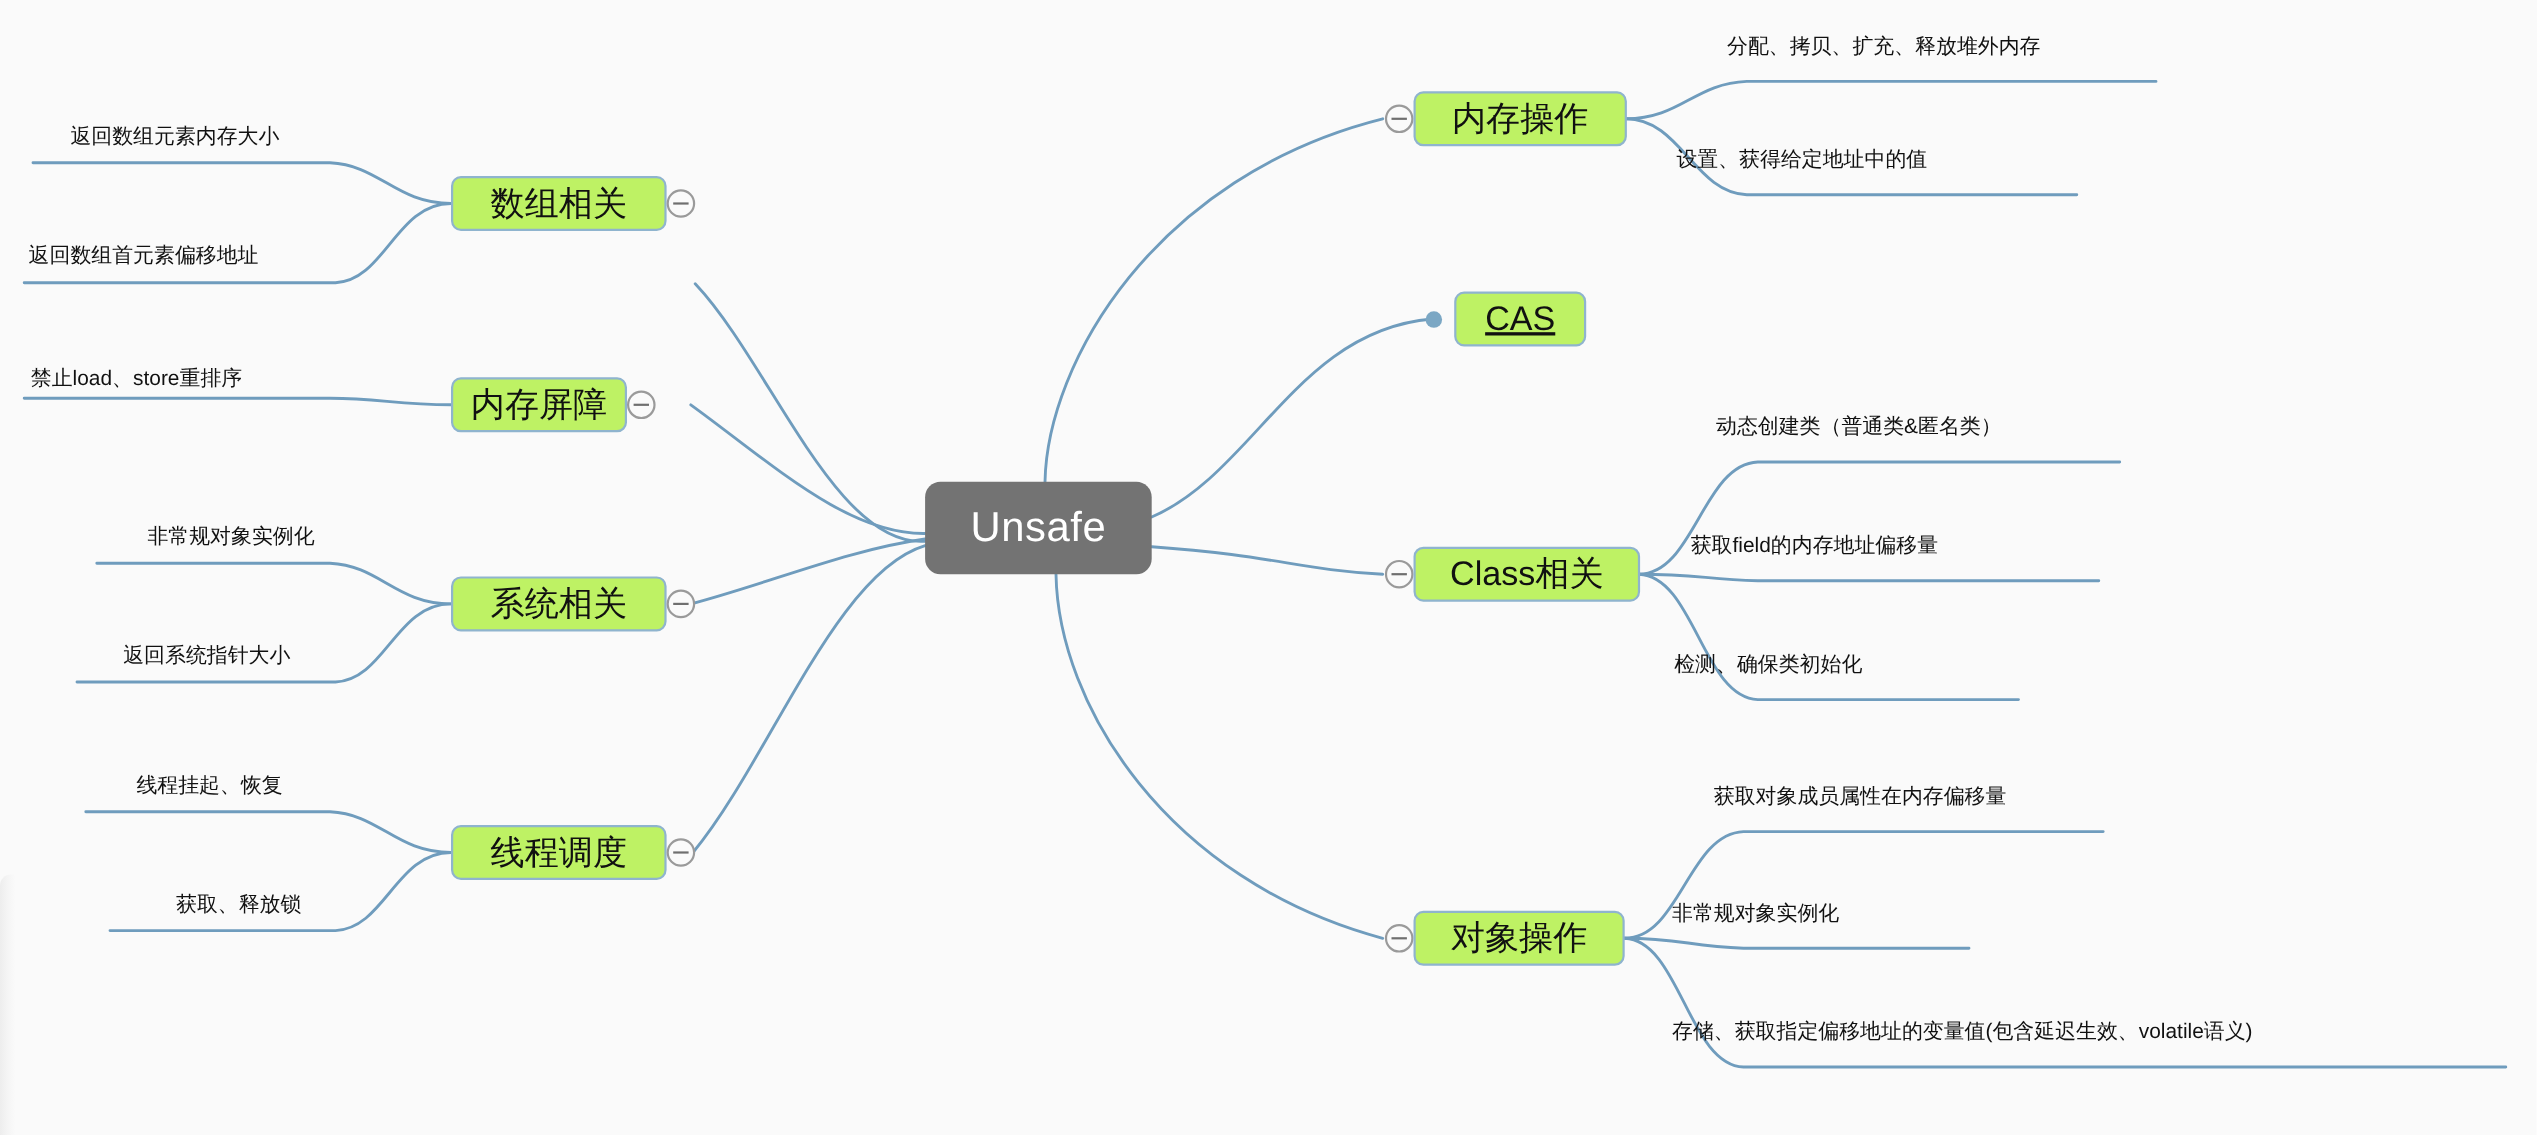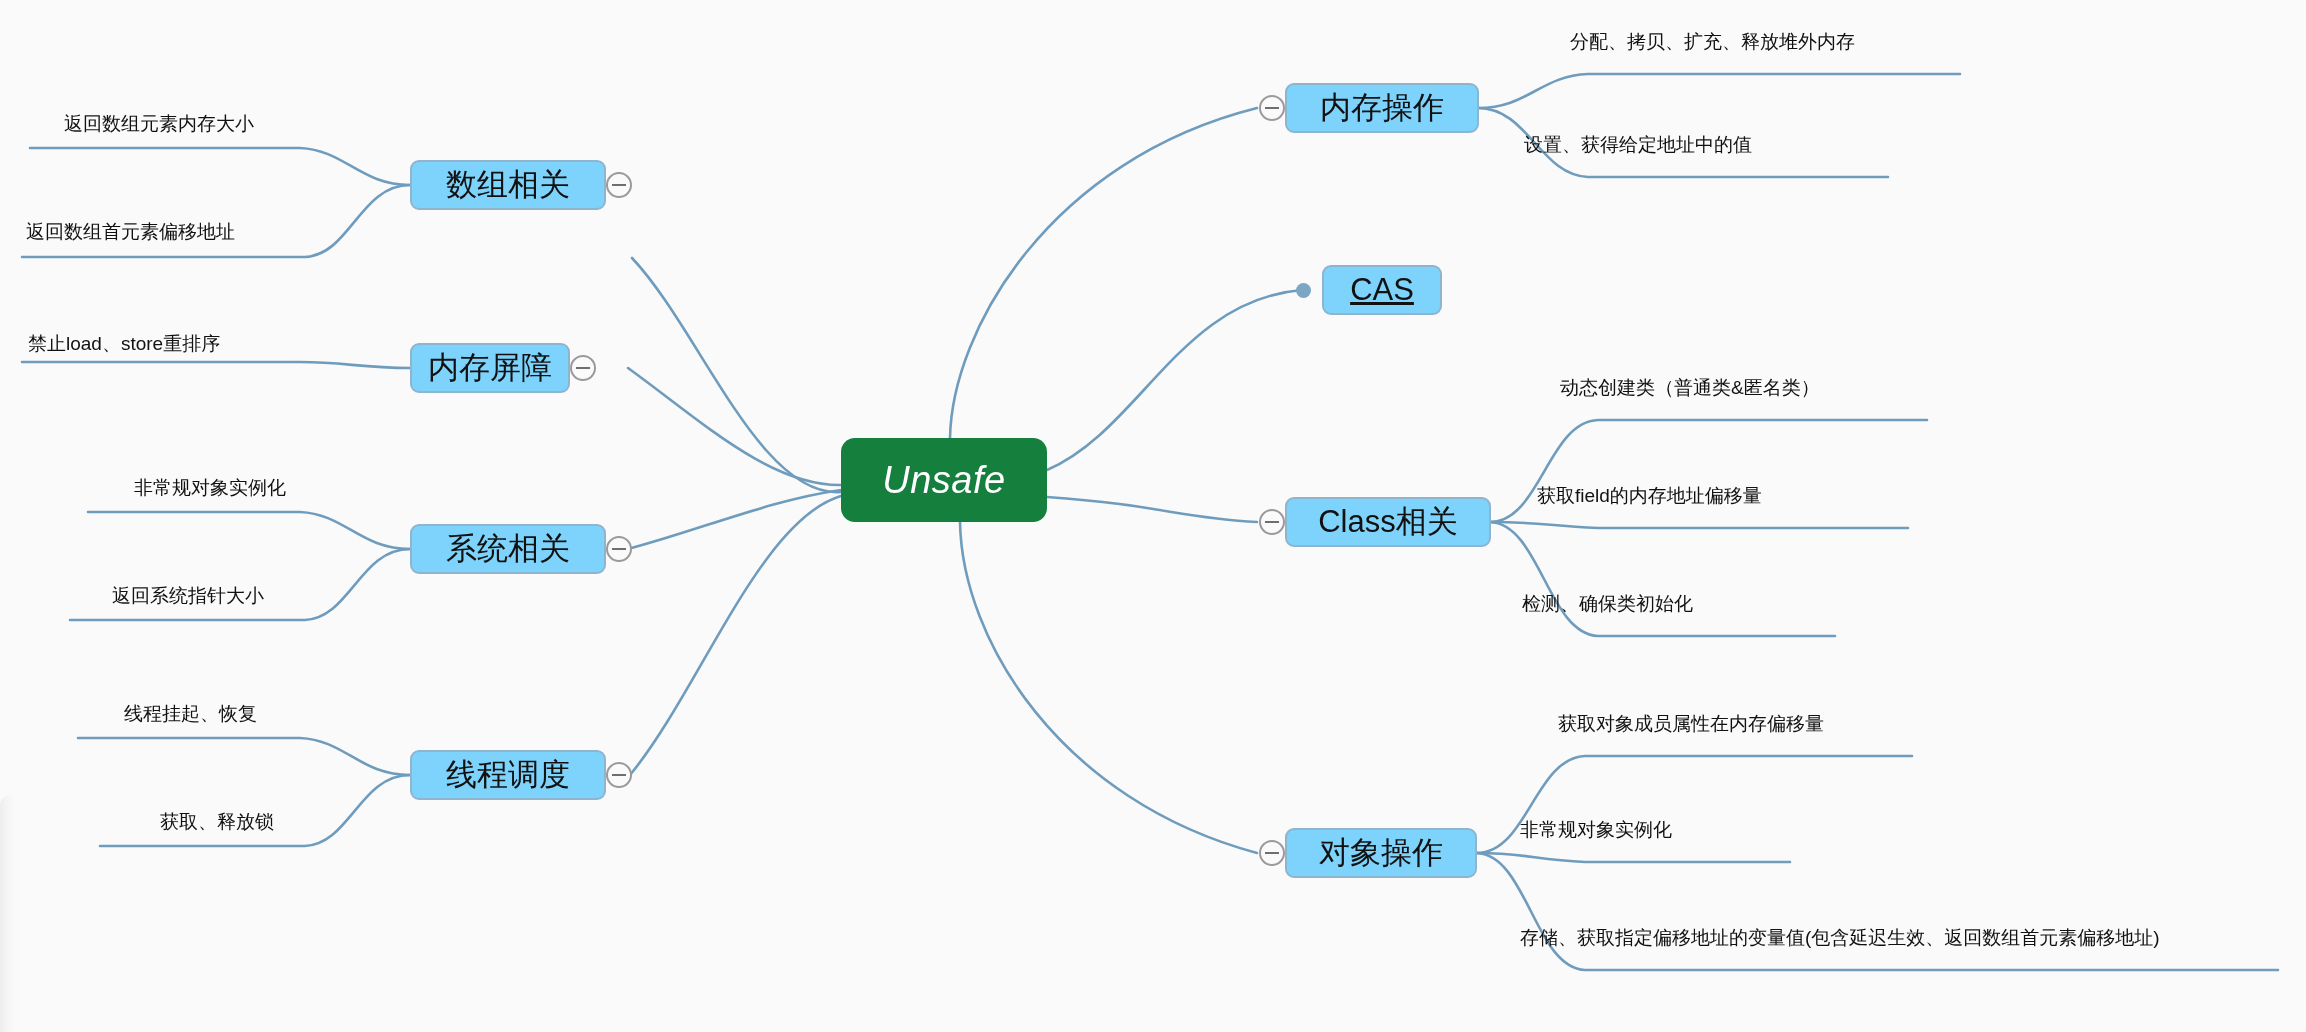--- a/index.html
+++ b/index.html
@@ -36,30 +36,29 @@
   
   .node {
     position: absolute;
     box-sizing: border-box;
     display: flex;
     align-items: center;
     justify-content: center;
     white-space: nowrap;
   }
   .root-node {
-    background: #15803d;
+    background: #737373;
     border-radius: 14px;
     color: #ffffff;
     font-size: 38px;
     letter-spacing: 0.5px;
     padding: 0 18px;
-    font-style: italic;
   }
   .branch-node {
-    background: #7dd3fc;
+    background: #bef264;
     border: 2px solid #8fb4ce;
     border-radius: 9px;
     color: #111111;
     font-size: 31px;
     padding: 0 16px;
   }
   .leaf-node {
     color: #111111;
     font-size: 19px;
     justify-content: flex-start;
@@ -217,16 +216,16 @@
   <div class="node branch-node" style="left:1285px; top:828px; width:192px; height:50px;">
     <span>对象操作</span>
   </div>
   <div class="node leaf-node" style="left:1558px; top:704px; width:420px; height:40px;font-family:Liberation Mono, monospace;">
     <span>获取对象成员属性在内存偏移量</span>
   </div>
   <div class="node leaf-node" style="left:1520px; top:810px; width:300px; height:40px;">
     <span>非常规对象实例化</span>
   </div>
   <div class="node leaf-node" style="left:1520px; top:918px; width:770px; height:40px;">
-    <span>存储、获取指定偏移地址的变量值(包含延迟生效、返回数组首元素偏移地址)</span>
+    <span>存储、获取指定偏移地址的变量值(包含延迟生效、volatile语义)</span>
   </div>
 
 </div>
 
 </body></html>

